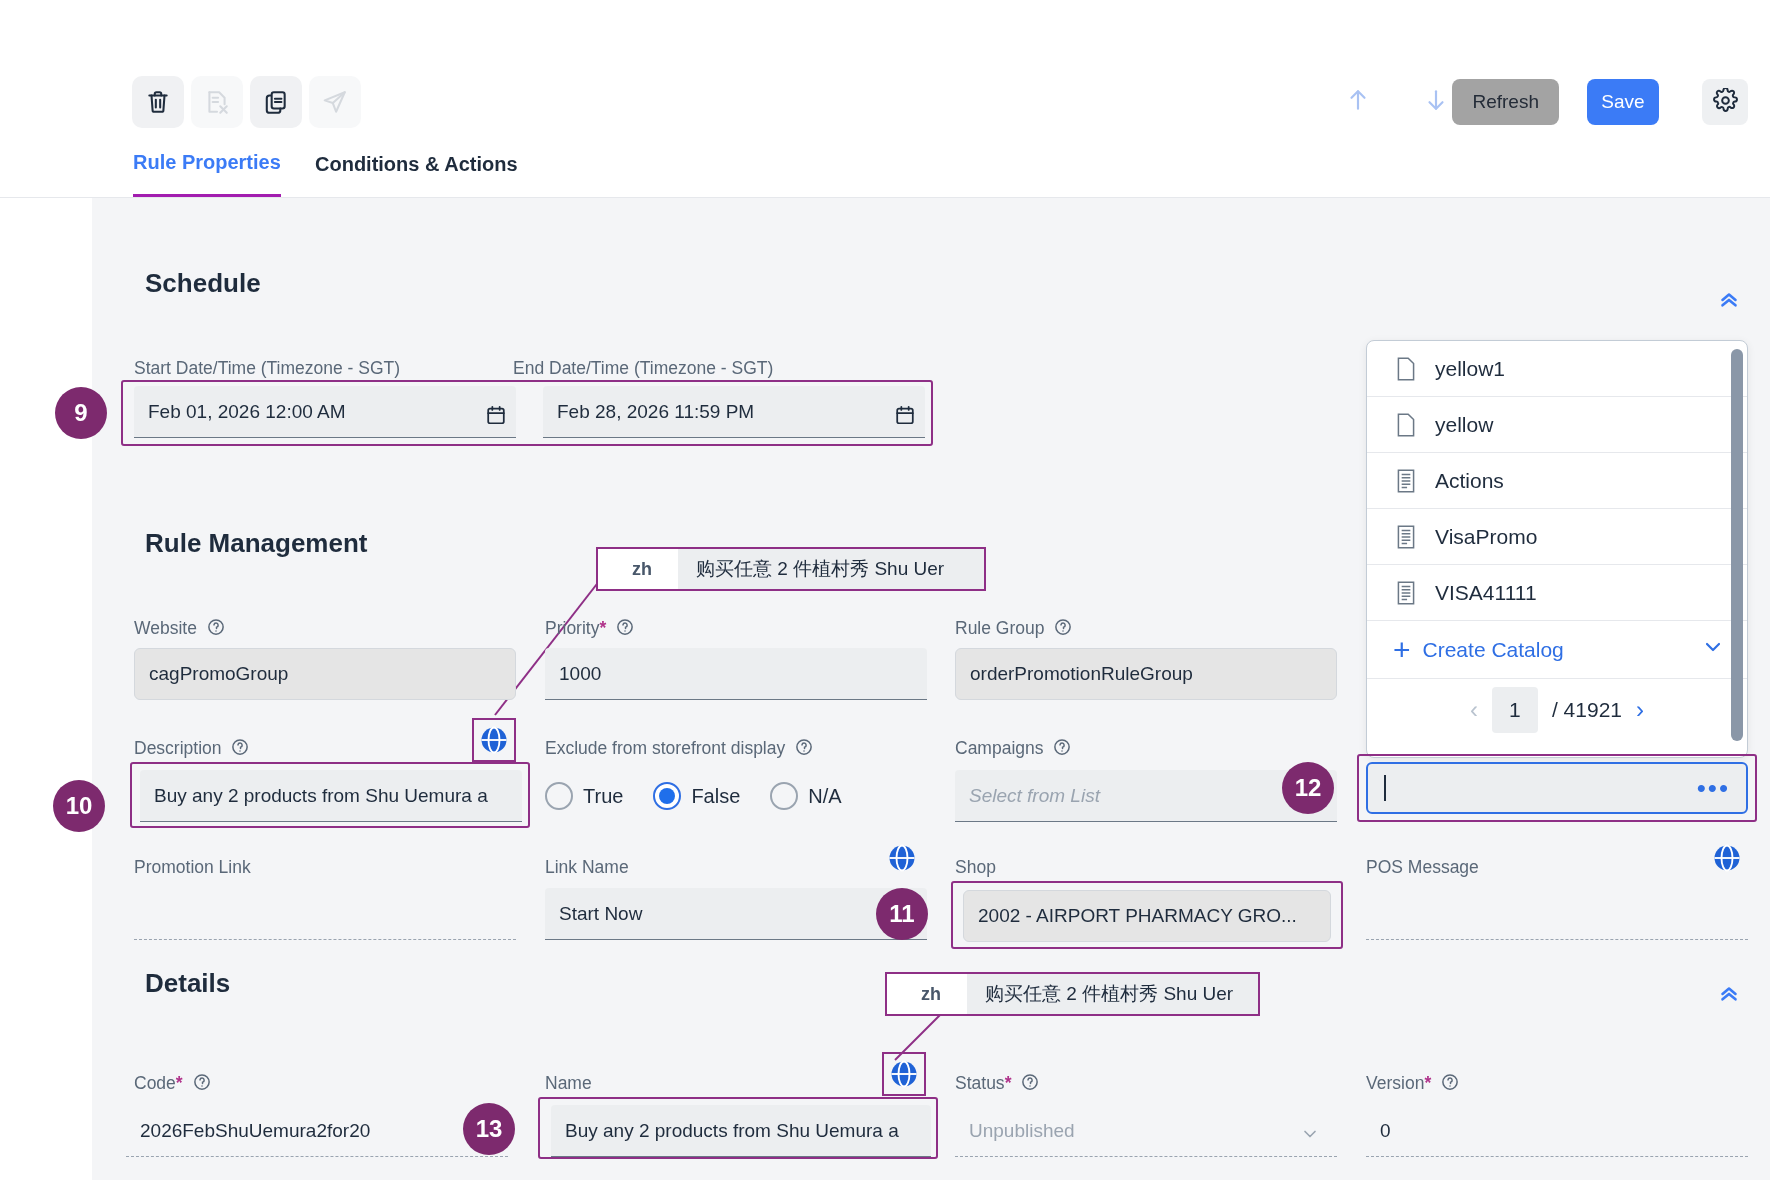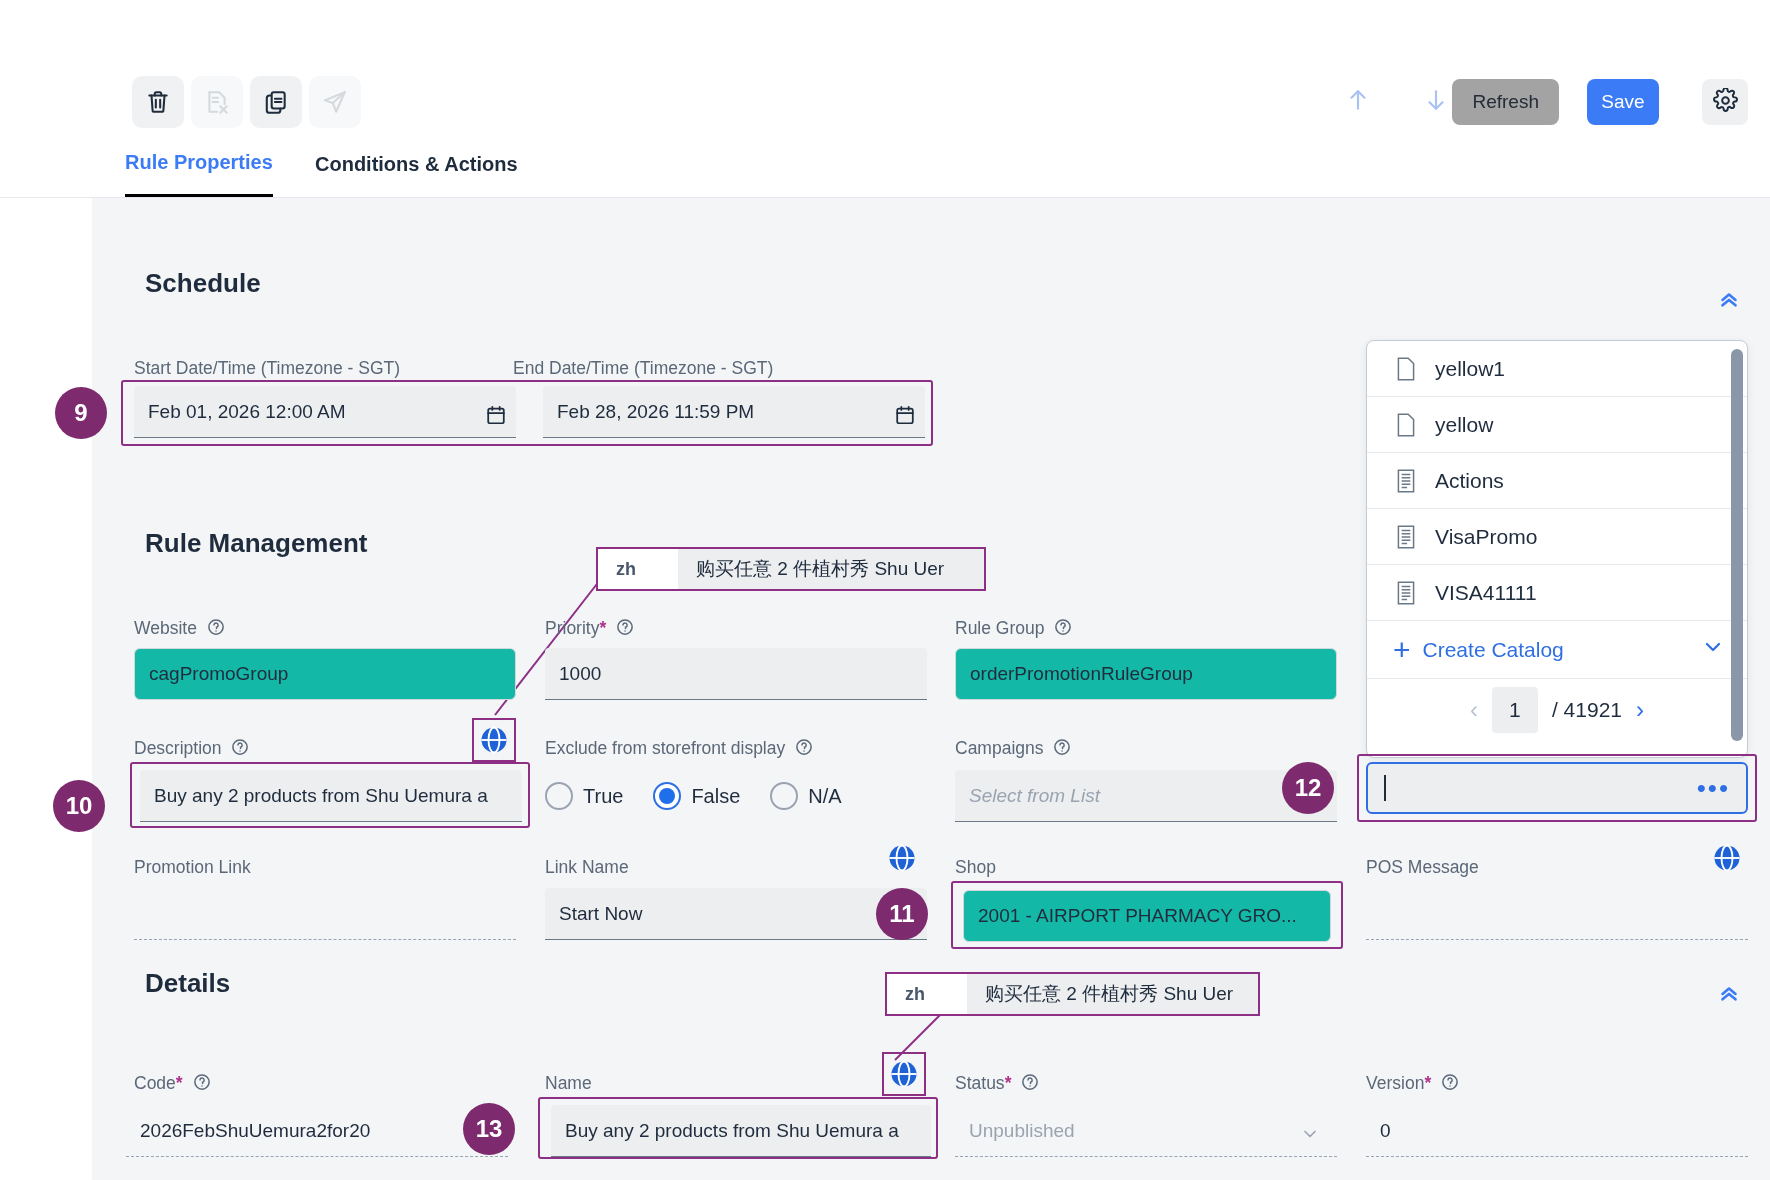--- a/index.html
+++ b/index.html
@@ -63,21 +63,21 @@
 
   
   .tabs {
     position: absolute; left: 0; top: 141px; width: 1770px; height: 57px;
     border-bottom: 1px solid #e6e8ec; background: #ffffff;
   }
   .tab {
     position: absolute; bottom: 0; height: 56px; display: flex; align-items: center;
     font-size: 20px; font-weight: bold; cursor: pointer; padding-bottom: 10px;
   }
-  .tab-active { color: #3b7bf6; border-bottom: 3px solid #000000; left: 125px; }
+  .tab-active { color: #3b7bf6; border-bottom: 3px solid #a21caf; left: 133px; }
   .tab-idle { color: #1f2c3d; left: 315px; }
 
   
   .body-area {
     position: absolute; left: 92px; top: 198px; width: 1678px; height: 982px;
     background: #f4f5f7;
   }
   .left-rail {
     position: absolute; left: 0; top: 198px; width: 92px; height: 982px; background: #ffffff;
   }
@@ -92,21 +92,21 @@
 
   .fl { position: absolute; font-size: 17.5px; color: #5a6878; white-space: nowrap; }
   .fl .req { color: #b0338b; font-weight: bold; }
 
   .inp {
     position: absolute; height: 52px; background: #eceef0;
     border-bottom: 1.5px solid #6b7886; border-radius: 4px 4px 0 0;
     display: flex; align-items: center; padding: 0 14px;
     font-size: 19px; color: #1f2c3d; white-space: nowrap; overflow: hidden;
   }
-  .inp.white { background: #14b8a6; border: 1px solid #d4d8dd; border-bottom: 1px solid #d4d8dd; border-radius: 6px; }
+  .inp.white { background: #e5e5e5; border: 1px solid #d4d8dd; border-bottom: 1px solid #d4d8dd; border-radius: 6px; }
   .inp.dashed { background: transparent; border-bottom: 1.5px dashed #9aa4b0; border-radius: 0; }
   .inp.ph { color: #9aa4b0; font-style: italic; }
   .inp.plain { background: #eceef0; }
 
   .cal-ic { position: absolute; cursor: pointer; }
 
   
   .hl {
     position: absolute; border: 2.5px solid #8e2f86; border-radius: 3px;
     pointer-events: none;
@@ -118,21 +118,21 @@
     font-size: 24px; font-weight: bold; font-family: "Liberation Sans", sans-serif;
   }
 
   
   .zhbox {
     position: absolute; height: 44px; border: 2.5px solid #8e2f86;
     display: flex; align-items: stretch; background: #eceef0;
   }
   .zhbox .zh-key {
     width: 80px; background: #ffffff; display: flex; align-items: center;
-    padding-left: 18px; font-size: 18px; font-weight: bold; color: #48576a;
+    padding-left: 34px; font-size: 18px; font-weight: bold; color: #48576a;
   }
   .zhbox .zh-val {
     flex: 1; background: #eceef0; display: flex; align-items: center;
     padding-left: 18px; font-size: 19px; color: #1f2c3d; white-space: nowrap; overflow: hidden;
   }
   .leader { position: absolute; pointer-events: none; }
 
   .globe-wrap {
     position: absolute; width: 30px; height: 30px; cursor: pointer;
     display: flex; align-items: center; justify-content: center;
@@ -420,21 +420,21 @@
 
   <div class="globe-wrap" style="left:887px; top:843px;">
     <svg width="30" height="30" viewBox="0 0 24 24" fill="#1f62d6" stroke="#ffffff" stroke-width="1.5">
       <circle cx="12" cy="12" r="10" fill="#1f62d6" stroke="none"></circle>
       <ellipse cx="12" cy="12" rx="4.4" ry="10" fill="none"></ellipse>
       <line x1="2" y1="12" x2="22" y2="12"></line>
     </svg>
   </div>
 
   <div class="fl" style="left:955px; top:857px;">Shop</div>
-  <div class="inp white" style="left:963px; top:890px; width:368px;">2001 - AIRPORT PHARMACY GRO...</div>
+  <div class="inp white" style="left:963px; top:890px; width:368px;">2002 - AIRPORT PHARMACY GRO...</div>
   <div class="hl" style="left:951px; top:881px; width:392px; height:68px;"></div>
   <div class="badge" style="left:876px; top:888px; width:52px; height:52px;">11</div>
 
   <div class="fl" style="left:1366px; top:857px;">POS Message</div>
   <div class="inp dashed" style="left:1366px; top:888px; width:382px;"></div>
   <div class="globe-wrap" style="left:1712px; top:843px;">
     <svg width="30" height="30" viewBox="0 0 24 24" fill="#1f62d6" stroke="#ffffff" stroke-width="1.5">
       <circle cx="12" cy="12" r="10" fill="#1f62d6" stroke="none"></circle>
       <ellipse cx="12" cy="12" rx="4.4" ry="10" fill="none"></ellipse>
       <line x1="2" y1="12" x2="22" y2="12"></line>

